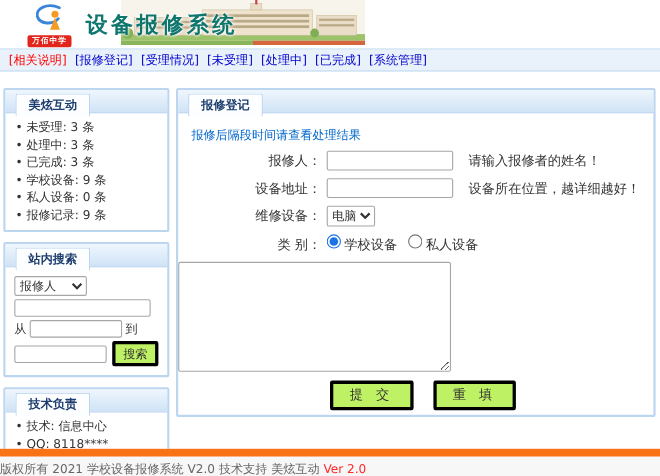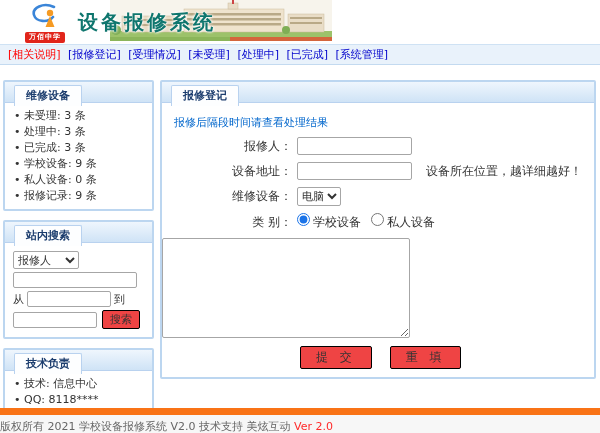--- a/index.html
+++ b/index.html
@@ -58,22 +58,22 @@
   .search-body .srow { margin:3px 0; display:flex; align-items:center; }
   select, input[type=text], textarea {
     font-family:inherit; font-size:11px; color:#333;
     border:1px solid #a6a6a6; background:#fff; border-radius:2px;
   }
   .search-body select { height:18px; width:66px; }
   .search-body input.w-full { width:124px; height:16px; }
   .search-body input.w-from { width:84px; height:16px; margin:0 3px; }
   .search-body input.w-q { width:84px; height:16px; margin-right:5px; }
   button {
-    font-family:inherit; font-size:11px; color:#333; background:#ef4444;
-    border:1px solid #000000; border-radius:2px; padding:1px 7px; cursor:pointer;
+    font-family:inherit; font-size:11px; color:#333; background:#bef264;
+    border:3px solid #000000; border-radius:2px; padding:1px 7px; cursor:pointer;
   }
 
   
   .panel { position:absolute; left:160px; top:80px; width:436px; height:299px; }
   .panel-body { padding:2px 0; }
   .notice { color:#0066cc; font-size:11px; margin:10px 0 4px 12px; }
   .frow { display:flex; align-items:center; margin:7px 0; font-size:12px; }
   .frow .flabel { width:135px; text-align:right; padding-right:5px; color:#333; }
   .frow input.text { width:115px; height:18px; }
   .frow .hint { margin-left:14px; color:#333; }
@@ -140,21 +140,21 @@
     <a href="#">[未受理]</a>
     <a href="#">[处理中]</a>
     <a href="#">[已完成]</a>
     <a href="#">[系统管理]</a>
   </div>
 
   <div class="sidebar">
 
     <div class="box">
       <div class="box-head">
-        <span class="tab">维修设备</span>
+        <span class="tab">美炫互动</span>
       </div>
       <div class="box-body">
         <ul>
           <li>未受理: 3 条</li>
           <li>处理中: 3 条</li>
           <li>已完成: 3 条</li>
           <li>学校设备: 9 条</li>
           <li>私人设备: 0 条</li>
           <li>报修记录: 9 条</li>
         </ul>
@@ -205,20 +205,21 @@
   <div class="panel">
     <div class="box-head">
       <span class="tab">报修登记</span>
     </div>
     <div class="panel-body">
       <div class="notice">报修后隔段时间请查看处理结果</div>
 
       <div class="frow">
         <span class="flabel">报修人：</span>
         <input type="text" class="text" style="">
+        <span class="hint">请输入报修者的姓名！</span>
       </div>
 
 
       <div class="frow">
         <span class="flabel">设备地址：</span>
         <input type="text" class="text" style="">
         <span class="hint">设备所在位置，越详细越好！</span>
       </div>
 
       <div class="frow">

